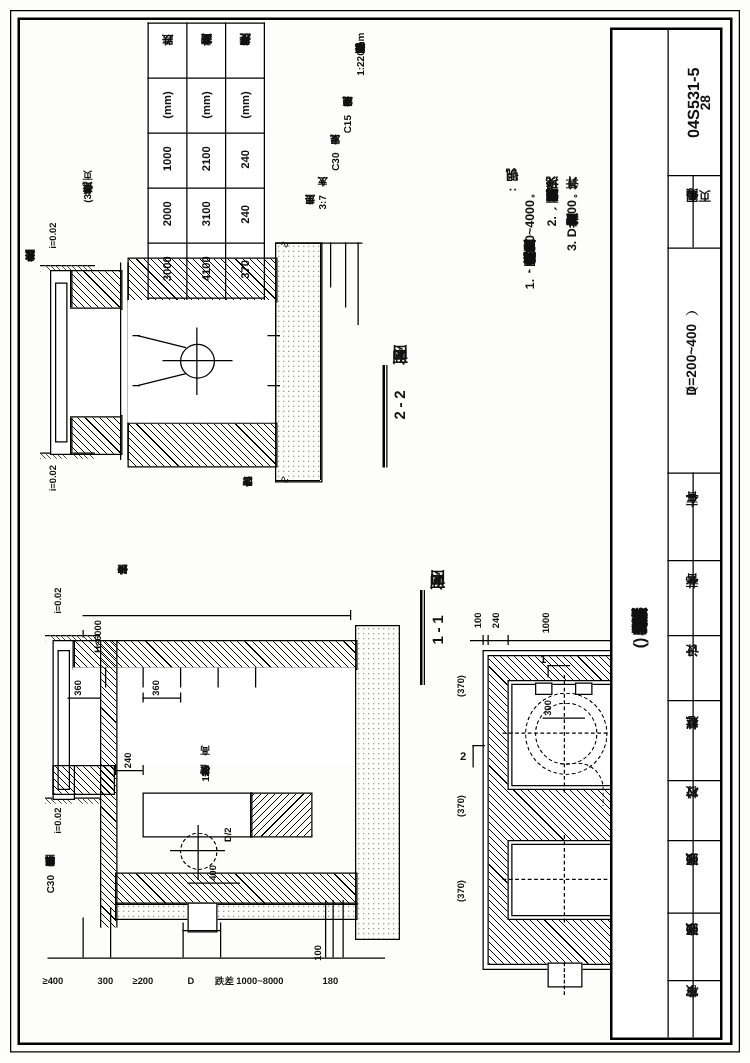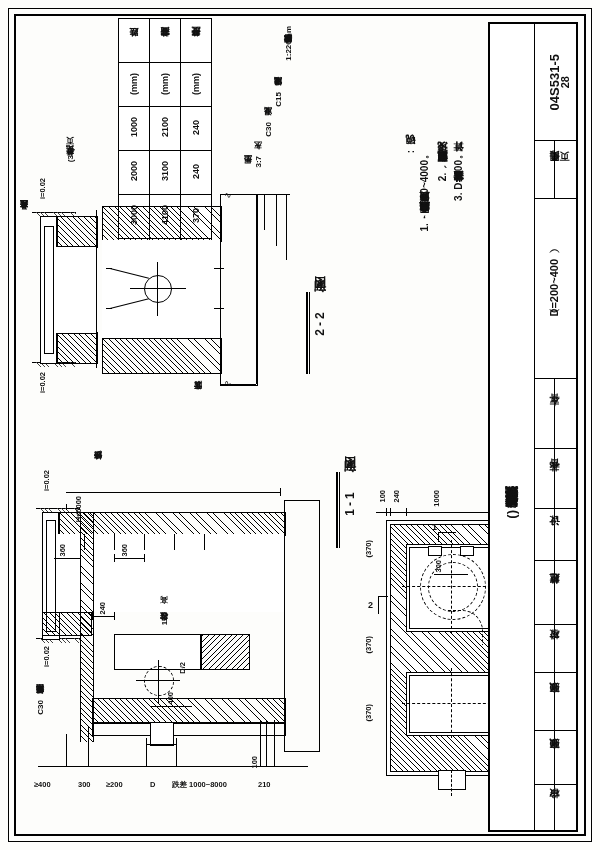--- a/index.html
+++ b/index.html
@@ -254,21 +254,21 @@
     <div class="ln vl" style="left:242px;top:250px;height:46px;"></div>
     <div class="ln vl" style="left:248px;top:250px;height:46px;"></div>
     <div class="ln vl" style="left:256px;top:250px;height:46px;"></div>
   </div>
 
   <div class="dnum-h" style="left:34px;top:780px;">≥400</div>
   <div class="dnum-h" style="left:78px;top:780px;">300</div>
   <div class="dnum-h" style="left:106px;top:780px;">≥200</div>
   <div class="dnum-h" style="left:150px;top:780px;">D</div>
   <div class="dnum-h" style="left:172px;top:780px;">跌差 1000~8000</div>
-  <div class="dnum-h" style="left:258px;top:780px;">210</div>
+  <div class="dnum-h" style="left:258px;top:780px;">180</div>
   <div class="dnum" style="left:250px;top:756px;">100</div>
 
   <div class="viewtitle" style="left:342px;top:474px;">1-1 剖面图</div>
   <div class="vt-underline" style="left:336px;top:472px;height:76px;"></div>
   <div class="vt-underline2" style="left:339px;top:472px;height:76px;"></div>
 
   <div class="abs" style="left:372px;top:500px;width:160px;height:300px;">
 
     <div class="abs" style="left:14px;top:20px;width:124px;height:254px;border:1px solid #000;background:#fff;"></div>
 

